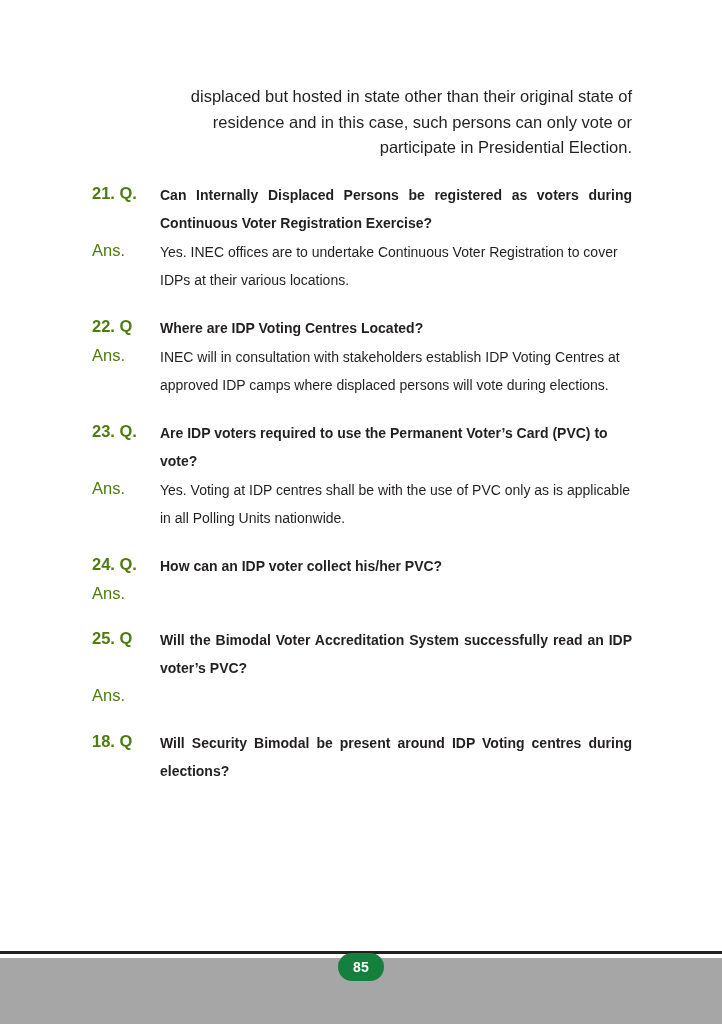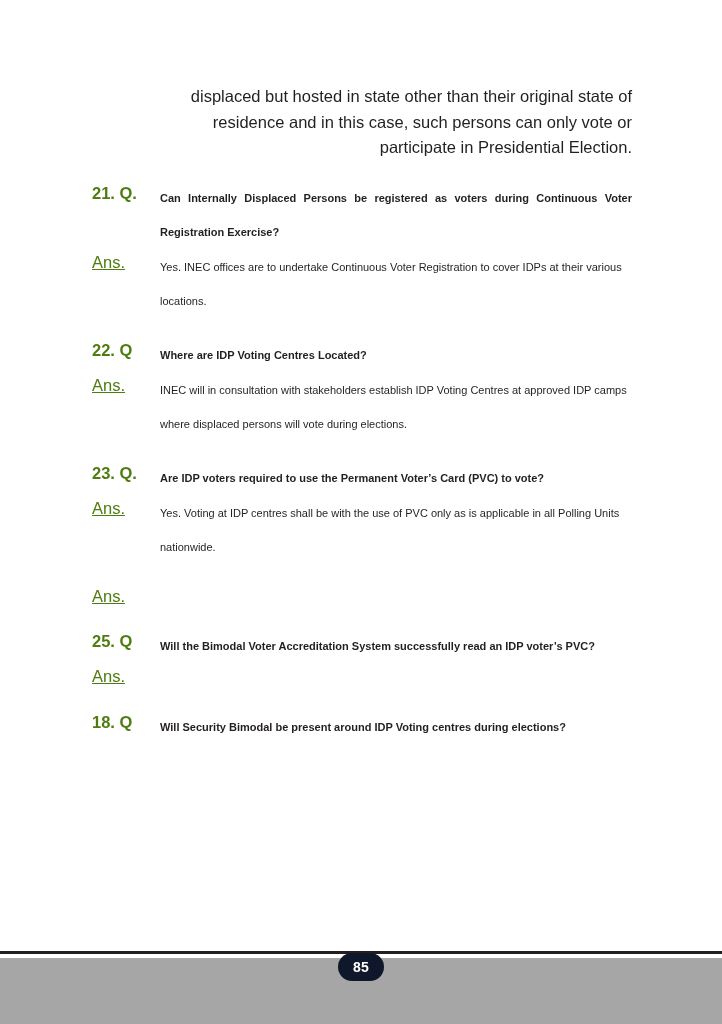--- a/index.html
+++ b/index.html
@@ -46,26 +46,25 @@
     flex: 0 0 68px;
     font-size: 16.5px;
     line-height: 25.5px;
     color: #4d7c0f;
   }
   .label.q {
     font-weight: bold;
   }
   .label.a {
     font-weight: normal;
-    text-decoration: underline;
   }
   .text {
     flex: 1 1 auto;
-    font-size: 11px;
-    line-height: 34px;
+    font-size: 14px;
+    line-height: 28px;
     color: #231f20;
   }
   .text.q {
     font-weight: bold;
   }
   .text.justify {
     text-align: justify;
     text-align-last: left;
   }
   .answer-row {
@@ -89,21 +88,21 @@
     background: #a6a6a6;
   }
   .page-badge {
     position: absolute;
     left: 50%;
     transform: translateX(-50%);
     top: 953px;
     width: 46px;
     height: 28px;
     border-radius: 14px;
-    background: #0f172a;
+    background: #15803d;
     color: #ffffff;
     font-size: 14px;
     font-weight: bold;
     display: flex;
     align-items: center;
     justify-content: center;
     letter-spacing: 0.3px;
   }
 </style>
 </head>
@@ -142,20 +141,24 @@
         <div class="label q">23. Q.</div>
         <div class="text q">Are IDP voters required to use the Permanent Voter’s Card (PVC) to vote?</div>
       </div>
       <div class="row answer-row">
         <div class="label a">Ans.</div>
         <div class="text">Yes. Voting at IDP centres shall be with the use of PVC only as is applicable in all Polling Units nationwide.</div>
       </div>
     </div>
 
     <div class="qa-block">
+      <div class="row">
+        <div class="label q">24. Q.</div>
+        <div class="text q">How can an IDP voter collect his/her PVC?</div>
+      </div>
       <div class="row answer-row">
         <div class="label a">Ans.</div>
       </div>
     </div>
 
     <div class="qa-block">
       <div class="row">
         <div class="label q">25. Q</div>
         <div class="text q justify">Will the Bimodal Voter Accreditation System successfully read an IDP voter’s PVC?</div>
       </div>

